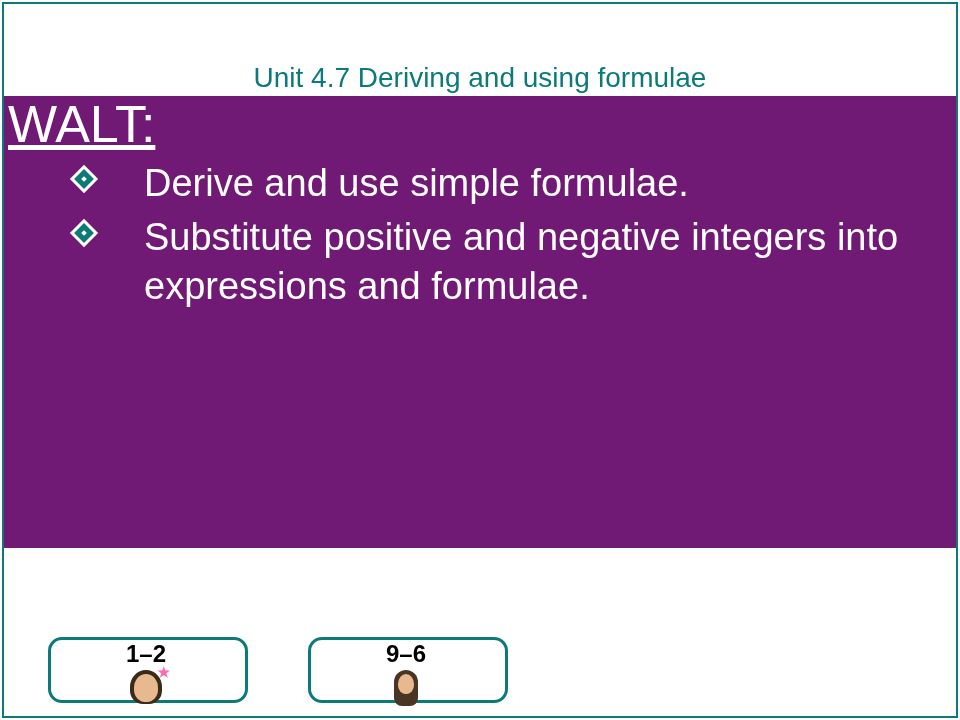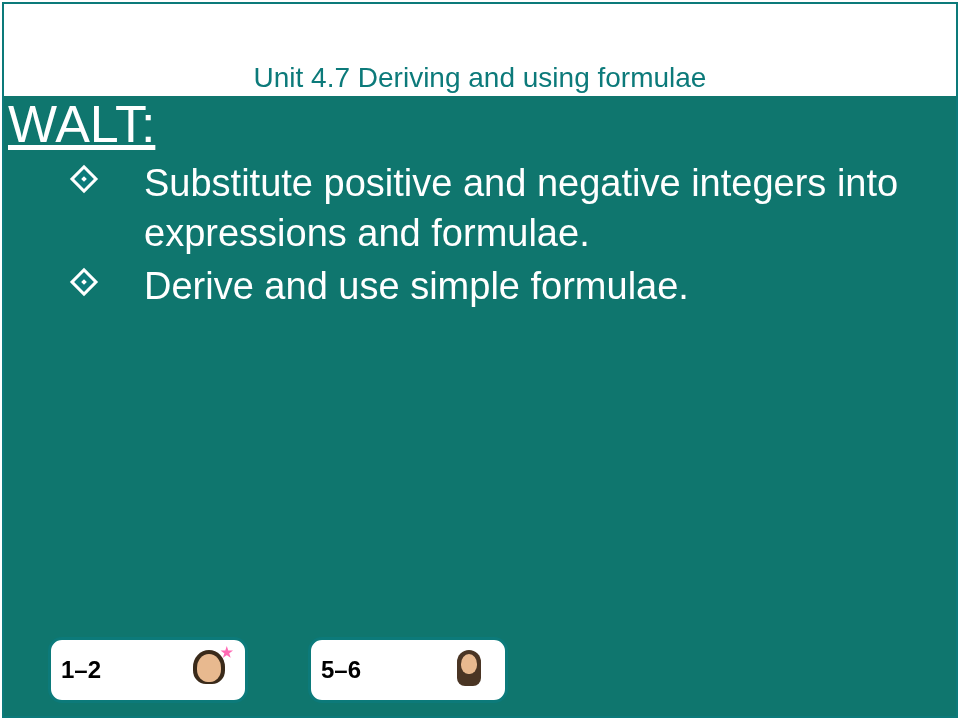--- a/index.html
+++ b/index.html
@@ -25,23 +25,23 @@
     align-items: flex-end;
     justify-content: center;
     padding-bottom: 2px;
   }
   .unit-title {
     color: #0c7a7a;
     font-size: 28px;
     font-weight: normal;
   }
   .content {
-    background: #0f766e;
+    background: #701a75;
     color: #ffffff;
-    height: 620px;
+    height: 452px;
     padding: 0 10px 10px 0;
   }
   .walt {
     font-size: 52px;
     text-decoration: underline;
     padding-left: 4px;
     line-height: 1.1;
     margin-bottom: 6px;
   }
   .bullets {
@@ -95,20 +95,21 @@
     width: 200px;
     display: flex;
     align-items: center;
     justify-content: space-between;
     padding: 0 14px 0 10px;
     font-family: Arial, sans-serif;
     font-weight: bold;
     font-size: 24px;
     color: #000;
     background: #fff;
+    flex-direction: column;
   }
   .avatar {
     width: 44px;
     height: 44px;
     border-radius: 50%;
     position: relative;
     flex-shrink: 0;
   }
   .avatar .face {
     position: absolute;
@@ -161,39 +162,39 @@
 
   <div class="header">
     <div class="unit-title">Unit 4.7 Deriving and using formulae</div>
   </div>
 
   <div class="content">
     <div class="walt">WALT:</div>
     <ul class="bullets">
       <li>
         <span class="diamond"></span>
-        <span>Substitute positive and negative integers into expressions and formulae.</span>
+        <span>Derive and use simple formulae.</span>
       </li>
       <li>
         <span class="diamond"></span>
-        <span>Derive and use simple formulae.</span>
+        <span>Substitute positive and negative integers into expressions and formulae.</span>
       </li>
     </ul>
   </div>
 
   <div class="footer">
     <div class="nav-btn">
       <span>1–2</span>
       <span class="avatar excited">
         <span class="hair"></span>
           <span class="face"></span>
       </span>
     </div>
     <div class="nav-btn">
-      <span>5–6</span>
+      <span>9–6</span>
       <span class="avatar neutral">
         <span class="hair"></span>
           <span class="face"></span>
       </span>
     </div>
   </div>
 
 </div>
 
 </body></html>

